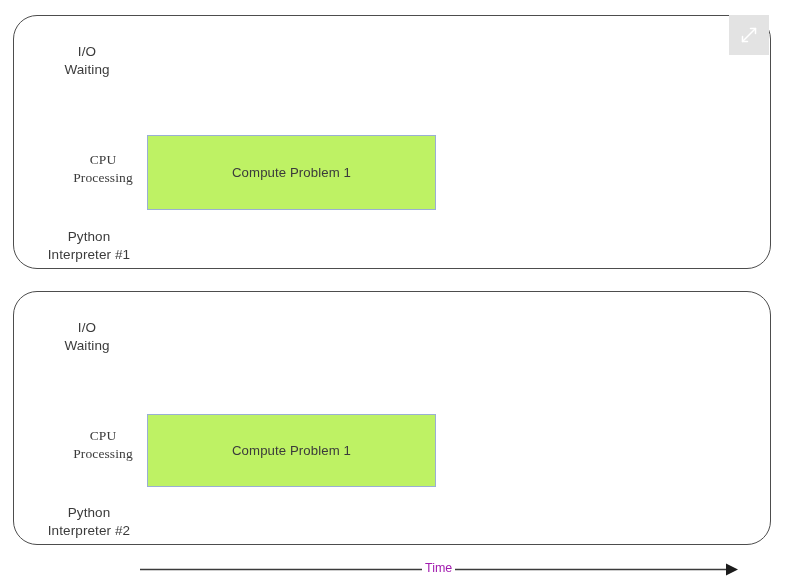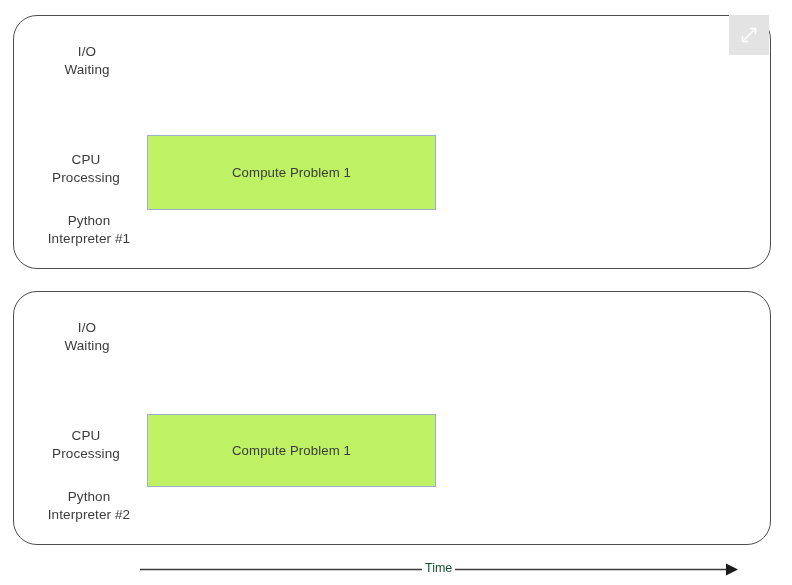--- a/index.html
+++ b/index.html
@@ -49,22 +49,22 @@
     position: absolute;
     width: 130px;
     text-align: center;
     font-size: 13.5px;
     line-height: 18px;
     color: #3b3b3b;
     white-space: pre-line;
     letter-spacing: 0.1px;
   }
   .label-io        { left: 8px;  top: 27px; }
-  .label-cpu       { left: 7px;  top: 135px; }
-  .label-interp    { left: 10px; top: 196px; }
+  .label-cpu       { left: 24px;  top: 135px; font-family: Liberation Serif, serif; }
+  .label-interp    { left: 10px; top: 212px; }
 
   
   .compute-block {
     position: absolute;
     box-sizing: border-box;
     background: #bef264;
     border: 1.4px solid #9aafd4;
     display: flex;
     align-items: center;
     justify-content: center;
@@ -94,21 +94,21 @@
     height: 28px;
   }
   #time-axis svg { display: block; }
   #time-axis-label {
     position: absolute;
     left: 282px;
     top: 5px;
     background: #ffffff;
     padding: 0 3px;
     font-size: 12.5px;
-    color: #14532d;
+    color: #a21caf;
     line-height: 15px;
   }
 
   
   #expand-control {
     position: absolute;
     left: 729px;
     top: 15px;
     width: 40px;
     height: 40px;

